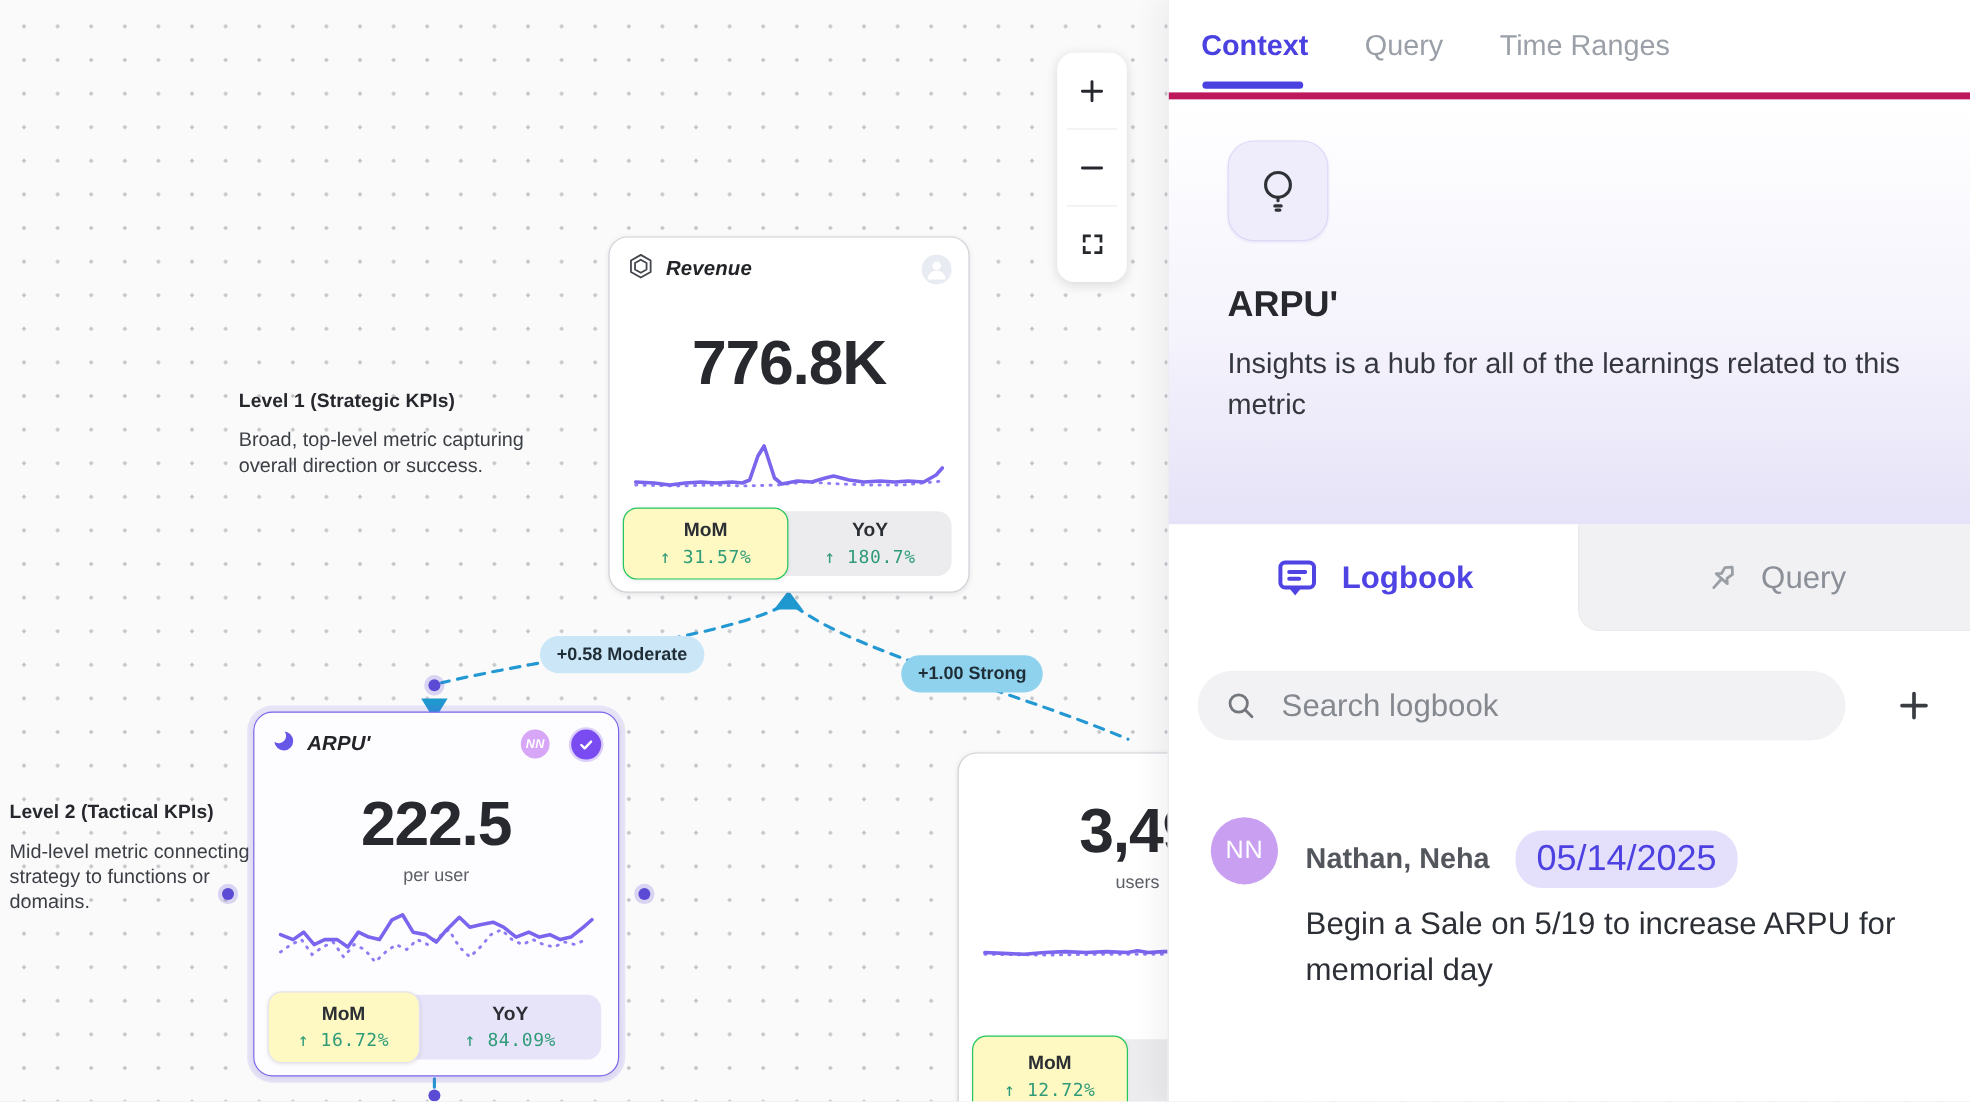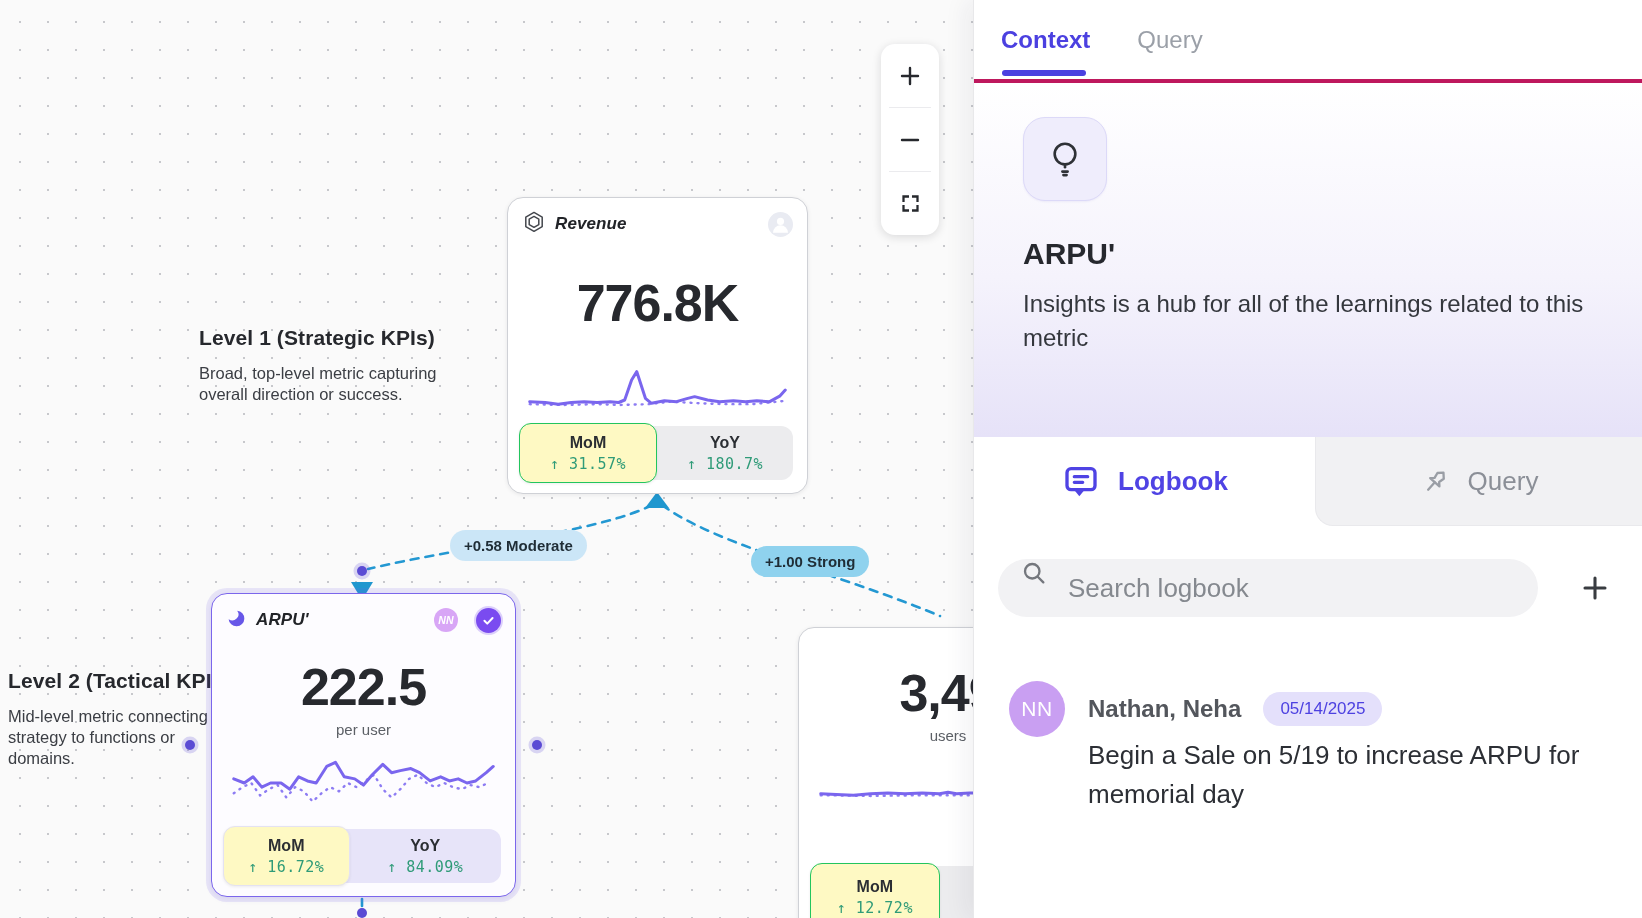--- a/index.html
+++ b/index.html
@@ -6,21 +6,21 @@
   *{box-sizing:border-box;}
   #app{position:relative;width:1642px;height:918px;overflow:hidden;
        font-family:"Liberation Sans",sans-serif;color:#26282d;background:#fafafa;}
 
   
   #canvas{position:absolute;inset:0;
     background-color:#fafafa;
     background-image:radial-gradient(#c7c8cc 1.3px, transparent 1.4px);
     background-size:28px 28px;background-position:6px 8px;}
   .annotation{position:absolute;z-index:1;}
-  .annotation h3{margin:0;font-size:21px;font-weight:700;color:#26282d;letter-spacing:.1px;}
+  .annotation h3{margin:0;font-size:16px;font-weight:700;color:#26282d;letter-spacing:.1px;}
   .annotation p{margin:13px 0 0;font-size:16.5px;line-height:21px;color:#3b3e44;}
   #connectors{position:absolute;left:0;top:0;z-index:2;}
   .edge-pill{position:absolute;z-index:3;height:31px;display:flex;align-items:center;
     padding:0 14px;border-radius:16px;font-size:15px;font-weight:700;color:#1f2d36;}
 
   
   .card{position:absolute;z-index:4;background:#fff;border:1px solid #cfd1d6;border-radius:16px;
     box-shadow:0 1px 4px rgba(30,30,40,.08);display:flex;flex-direction:column;padding:13px 14px;}
   .card-header{display:flex;align-items:center;gap:9px;height:26px;font-style:italic;}
   .card-title{font-size:17px;font-weight:700;color:#222428;letter-spacing:.1px;}
@@ -62,21 +62,21 @@
   
   #zoom-toolbar{position:absolute;left:881px;top:44px;width:58px;height:191px;z-index:6;
     background:#fff;border-radius:14px;box-shadow:0 2px 10px rgba(20,20,30,.14);
     display:flex;flex-direction:column;}
   .ztb-btn{flex:1;display:flex;align-items:center;justify-content:center;cursor:pointer;background:none;border:none;padding:0;}
   .ztb-div{height:1px;background:#ebebee;margin:0 8px;}
 
   
   #panel{position:absolute;left:973px;top:0;width:669px;height:918px;z-index:10;background:#fff;
     border-left:1px solid #e8e8ea;box-shadow:-8px 0 22px rgba(40,40,60,.06);}
-  #tabbar{height:83px;border-bottom:4px solid #be185d;display:flex;align-items:center;
+  #tabbar{height:83px;border-bottom:6px solid #be185d;display:flex;align-items:center;
     padding-left:27px;gap:47px;background:#fff;}
   .tab{position:relative;font-size:24px;font-weight:400;color:#9ba0a8;height:100%;
     display:flex;align-items:center;cursor:pointer;}
   .tab.active{color:#4b40e0;font-weight:600;}
   .tab.active::after{content:"";position:absolute;left:1px;right:4px;bottom:3px;height:6px;
     border-radius:3px;background:#4b40e0;}
 
   #context-section{height:354px;background:linear-gradient(180deg,#ffffff 0%,#f5f3fc 55%,#e6e2f8 100%);
     padding:34px 0 0 49px;}
   #metric-icon-box{width:84px;height:84px;border-radius:22px;background:#efedfc;
@@ -87,33 +87,33 @@
 
   #section-tabs{height:89px;display:flex;}
   .section-tab{display:flex;align-items:center;justify-content:center;gap:17px;
     font-size:26px;cursor:pointer;}
   #tab-logbook{width:341px;background:#fff;color:#4f43e4;font-weight:600;}
   #tab-pinned{flex:1;background:#f1f1f3;color:#8b8f97;font-weight:500;
     border-left:1px solid #e9e9ec;border-bottom:1px solid #e9e9ec;border-radius:0 0 0 18px;}
 
   #search-row{display:flex;align-items:center;margin:33px 30px 0 24px;gap:40px;}
   #search-bar{flex:1;height:58px;background:#f2f2f4;border-radius:29px;display:flex;
-    padding-left:22px;gap:18px;}
+    align-items:center;padding-left:22px;gap:18px;}
   #search-input{border:none;background:transparent;outline:none;font-size:26px;color:#5a5d63;
     font-family:"Liberation Sans",sans-serif;flex:1;}
   #search-input::placeholder{color:#85898f;}
   #add-entry{width:34px;height:34px;background:none;border:none;padding:0;cursor:pointer;
     display:flex;align-items:center;justify-content:center;}
 
   .entry{display:flex;margin:64px 24px 0 35px;gap:23px;}
   .entry-avatar{width:56px;height:56px;border-radius:50%;background:#c99ff2;color:#fff;
     font-size:21px;font-weight:500;display:flex;align-items:center;justify-content:center;flex:none;letter-spacing:.5px;}
   .entry-head{display:flex;align-items:center;gap:22px;margin-top:11px;}
   .entry-author{font-size:24px;font-weight:700;color:#53565c;}
-  .entry-date{background:#e4e0fb;color:#4d41e1;font-size:17px;font-weight:500;
+  .entry-date{background:#e4e0fb;color:#4d41e1;font-size:30px;font-weight:500;
     padding:7px 17px;border-radius:22px;}
   .entry-msg{margin-top:10px;width:515px;font-size:26px;line-height:39px;color:#2c2f35;}
 </style>
 </head>
 <body>
 
 <div id="app">
 
   <div id="canvas">
 
@@ -263,20 +263,23 @@
 
   <div id="panel">
 
     <div id="tabbar">
       <div class="tab active">
           <span>Context</span>
         </div>
       <div class="tab">
           <span>Query</span>
         </div>
+      <div class="tab">
+          <span>Time Ranges</span>
+        </div>
     </div>
 
     <div id="context-section">
       <div id="metric-icon-box">
         <svg width="42" height="42" viewBox="0 0 24 24" fill="none" stroke="#2e3136" stroke-width="1.5" stroke-linecap="round">
           <circle cx="12" cy="9.2" r="5.9"></circle>
           <path d="M12 15.1v1.6"></path>
           <path d="M10.5 19.2h3"></path>
           <path d="M11.1 21.2h1.8"></path>
         </svg>

